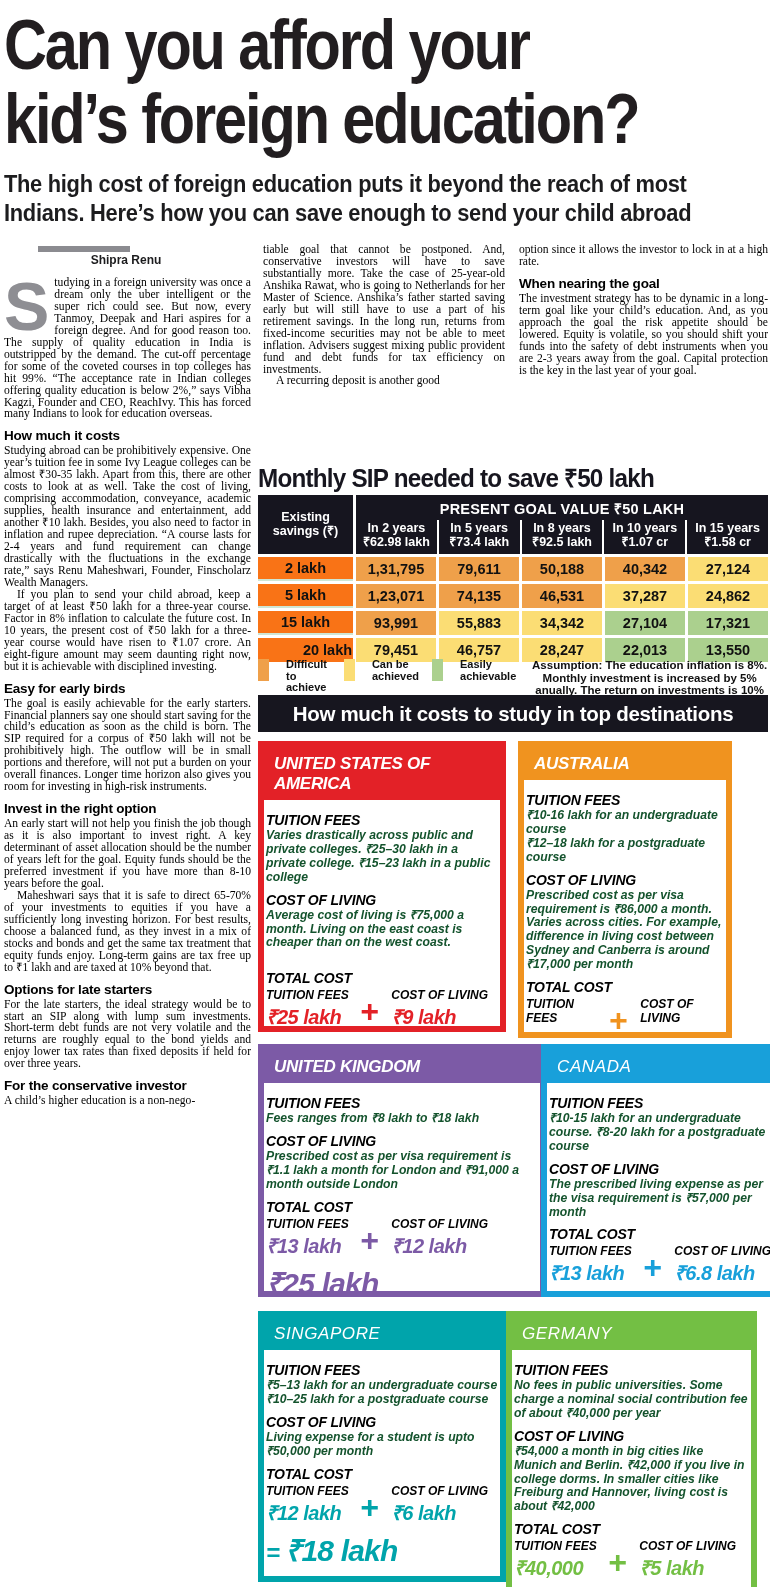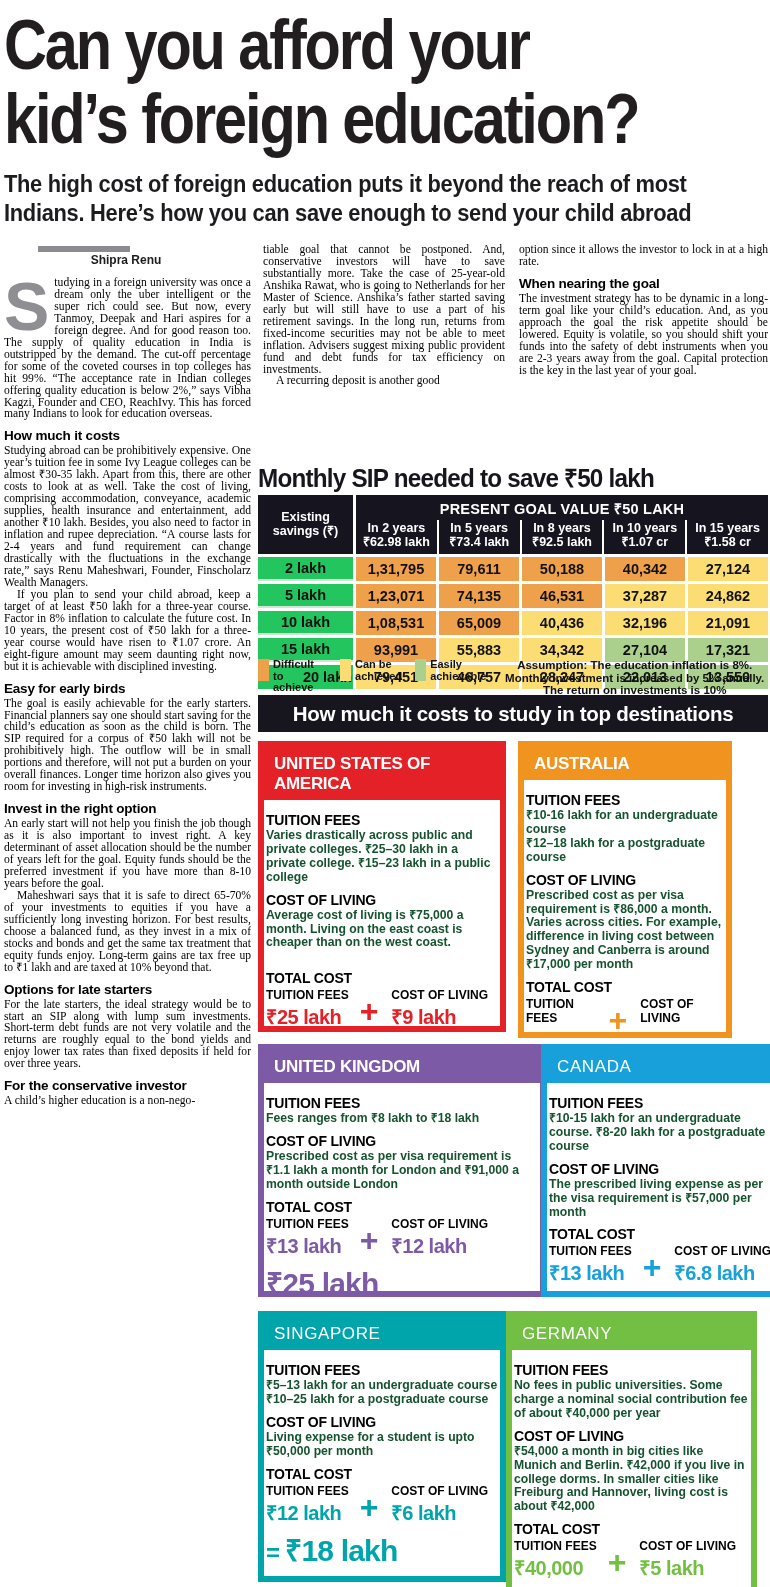--- a/index.html
+++ b/index.html
@@ -65,44 +65,44 @@
   .th-col {
     flex:1; color:#fff; text-align:center; font-weight:700;
     font-size:12.5px; line-height:13.5px; padding:2px 0 5px;
     border-left:2px solid #fff;
   }
   .th-col:first-child { border-left:none; }
   .tbody { margin-top:3px; display:flex; flex-direction:column; gap:3px; }
   .trow { display:flex; gap:3px; }
   .tcell.savings {
     width:95px; display:flex; align-items:center; justify-content:center;
-    font-weight:700; font-size:14.5px; border-bottom:2px solid #cfe6d4; background:#22c55e;
+    font-weight:700; font-size:14.5px; border-bottom:2px solid #cfe6d4; background:#f97316;
   }
   .trow:last-child .tcell.savings { border-bottom:none;padding-left:44px; }
   .tcell.val {
     flex:1; height:24px; display:flex; align-items:center; justify-content:center;
     font-weight:700; font-size:14.5px; color:#111;
   }
   .val.difficult { background:var(--difficult); }
   .val.can       { background:var(--can); }
   .val.easy      { background:var(--easy); }
 
   #sip-legend { left:258px; top:659px; width:512px; display:flex; align-items:flex-start; }
-  .leg-item { display:flex; gap:4px; margin-right:13px; }
+  .leg-item { display:flex; gap:17px; margin-right:13px; }
   .leg-swatch { width:11px; height:22px; flex:none; }
   .leg-label { font-size:11px; line-height:11.5px; font-weight:700; }
   .assumption { margin-left:auto; width:272px; font-size:11.5px; line-height:12.5px; font-weight:700; text-align:center; }
 
   
   #dest-banner {
     left:258px; top:695px; width:510px; height:37px; background:#17161f;
     color:#fff; display:flex; align-items:center; justify-content:center;
     font-size:20.5px; font-weight:700; letter-spacing:-0.3px;
   }
-  .dest { position:absolute; border:6px solid var(--c); background:#fff; overflow:hidden; }
+  .dest { position:absolute; border:6px solid var(--c); background:#fff; overflow:hidden;font-style:italic; }
   .dest-header { background:var(--c); color:#fff; padding:7px 10px 6px; font-size:17px; }
   .dest.bold-title  .dest-header { font-weight:700; letter-spacing:-0.3px; }
   .dest.light-title .dest-header { font-weight:400; letter-spacing:0.6px; }
   .dest-body { padding:5px 2px 8px; }
   .dest-body h4 { font-size:14px; font-weight:700; letter-spacing:-0.2px; margin:7px 0 1px; color:#000; }
   .dest-body p { font-size:12.2px; line-height:13.9px; font-weight:700; color:#14532d; }
   p.multiline { white-space:pre-line; }
   .tc { display:flex; align-items:flex-start; margin-top:2px; }
   .tc-label { font-size:12px; font-weight:700; color:#000; }
   .tc-val { font-size:20px; font-weight:700; color:var(--c); margin-top:1px; letter-spacing:-0.5px; }
@@ -186,28 +186,20 @@
       </div>
       <div class="trow">
         <div class="tcell savings">5 lakh</div>
         <div class="tcell val difficult">1,23,071</div>
         <div class="tcell val difficult">74,135</div>
         <div class="tcell val difficult">46,531</div>
         <div class="tcell val can">37,287</div>
         <div class="tcell val can">24,862</div>
       </div>
       <div class="trow">
-        <div class="tcell savings">10 lakh</div>
-        <div class="tcell val difficult">1,08,531</div>
-        <div class="tcell val difficult">65,009</div>
-        <div class="tcell val can">40,436</div>
-        <div class="tcell val can">32,196</div>
-        <div class="tcell val can">21,091</div>
-      </div>
-      <div class="trow">
         <div class="tcell savings">15 lakh</div>
         <div class="tcell val difficult">93,991</div>
         <div class="tcell val can">55,883</div>
         <div class="tcell val can">34,342</div>
         <div class="tcell val easy">27,104</div>
         <div class="tcell val easy">17,321</div>
       </div>
       <div class="trow">
         <div class="tcell savings">20 lakh</div>
         <div class="tcell val can">79,451</div>

